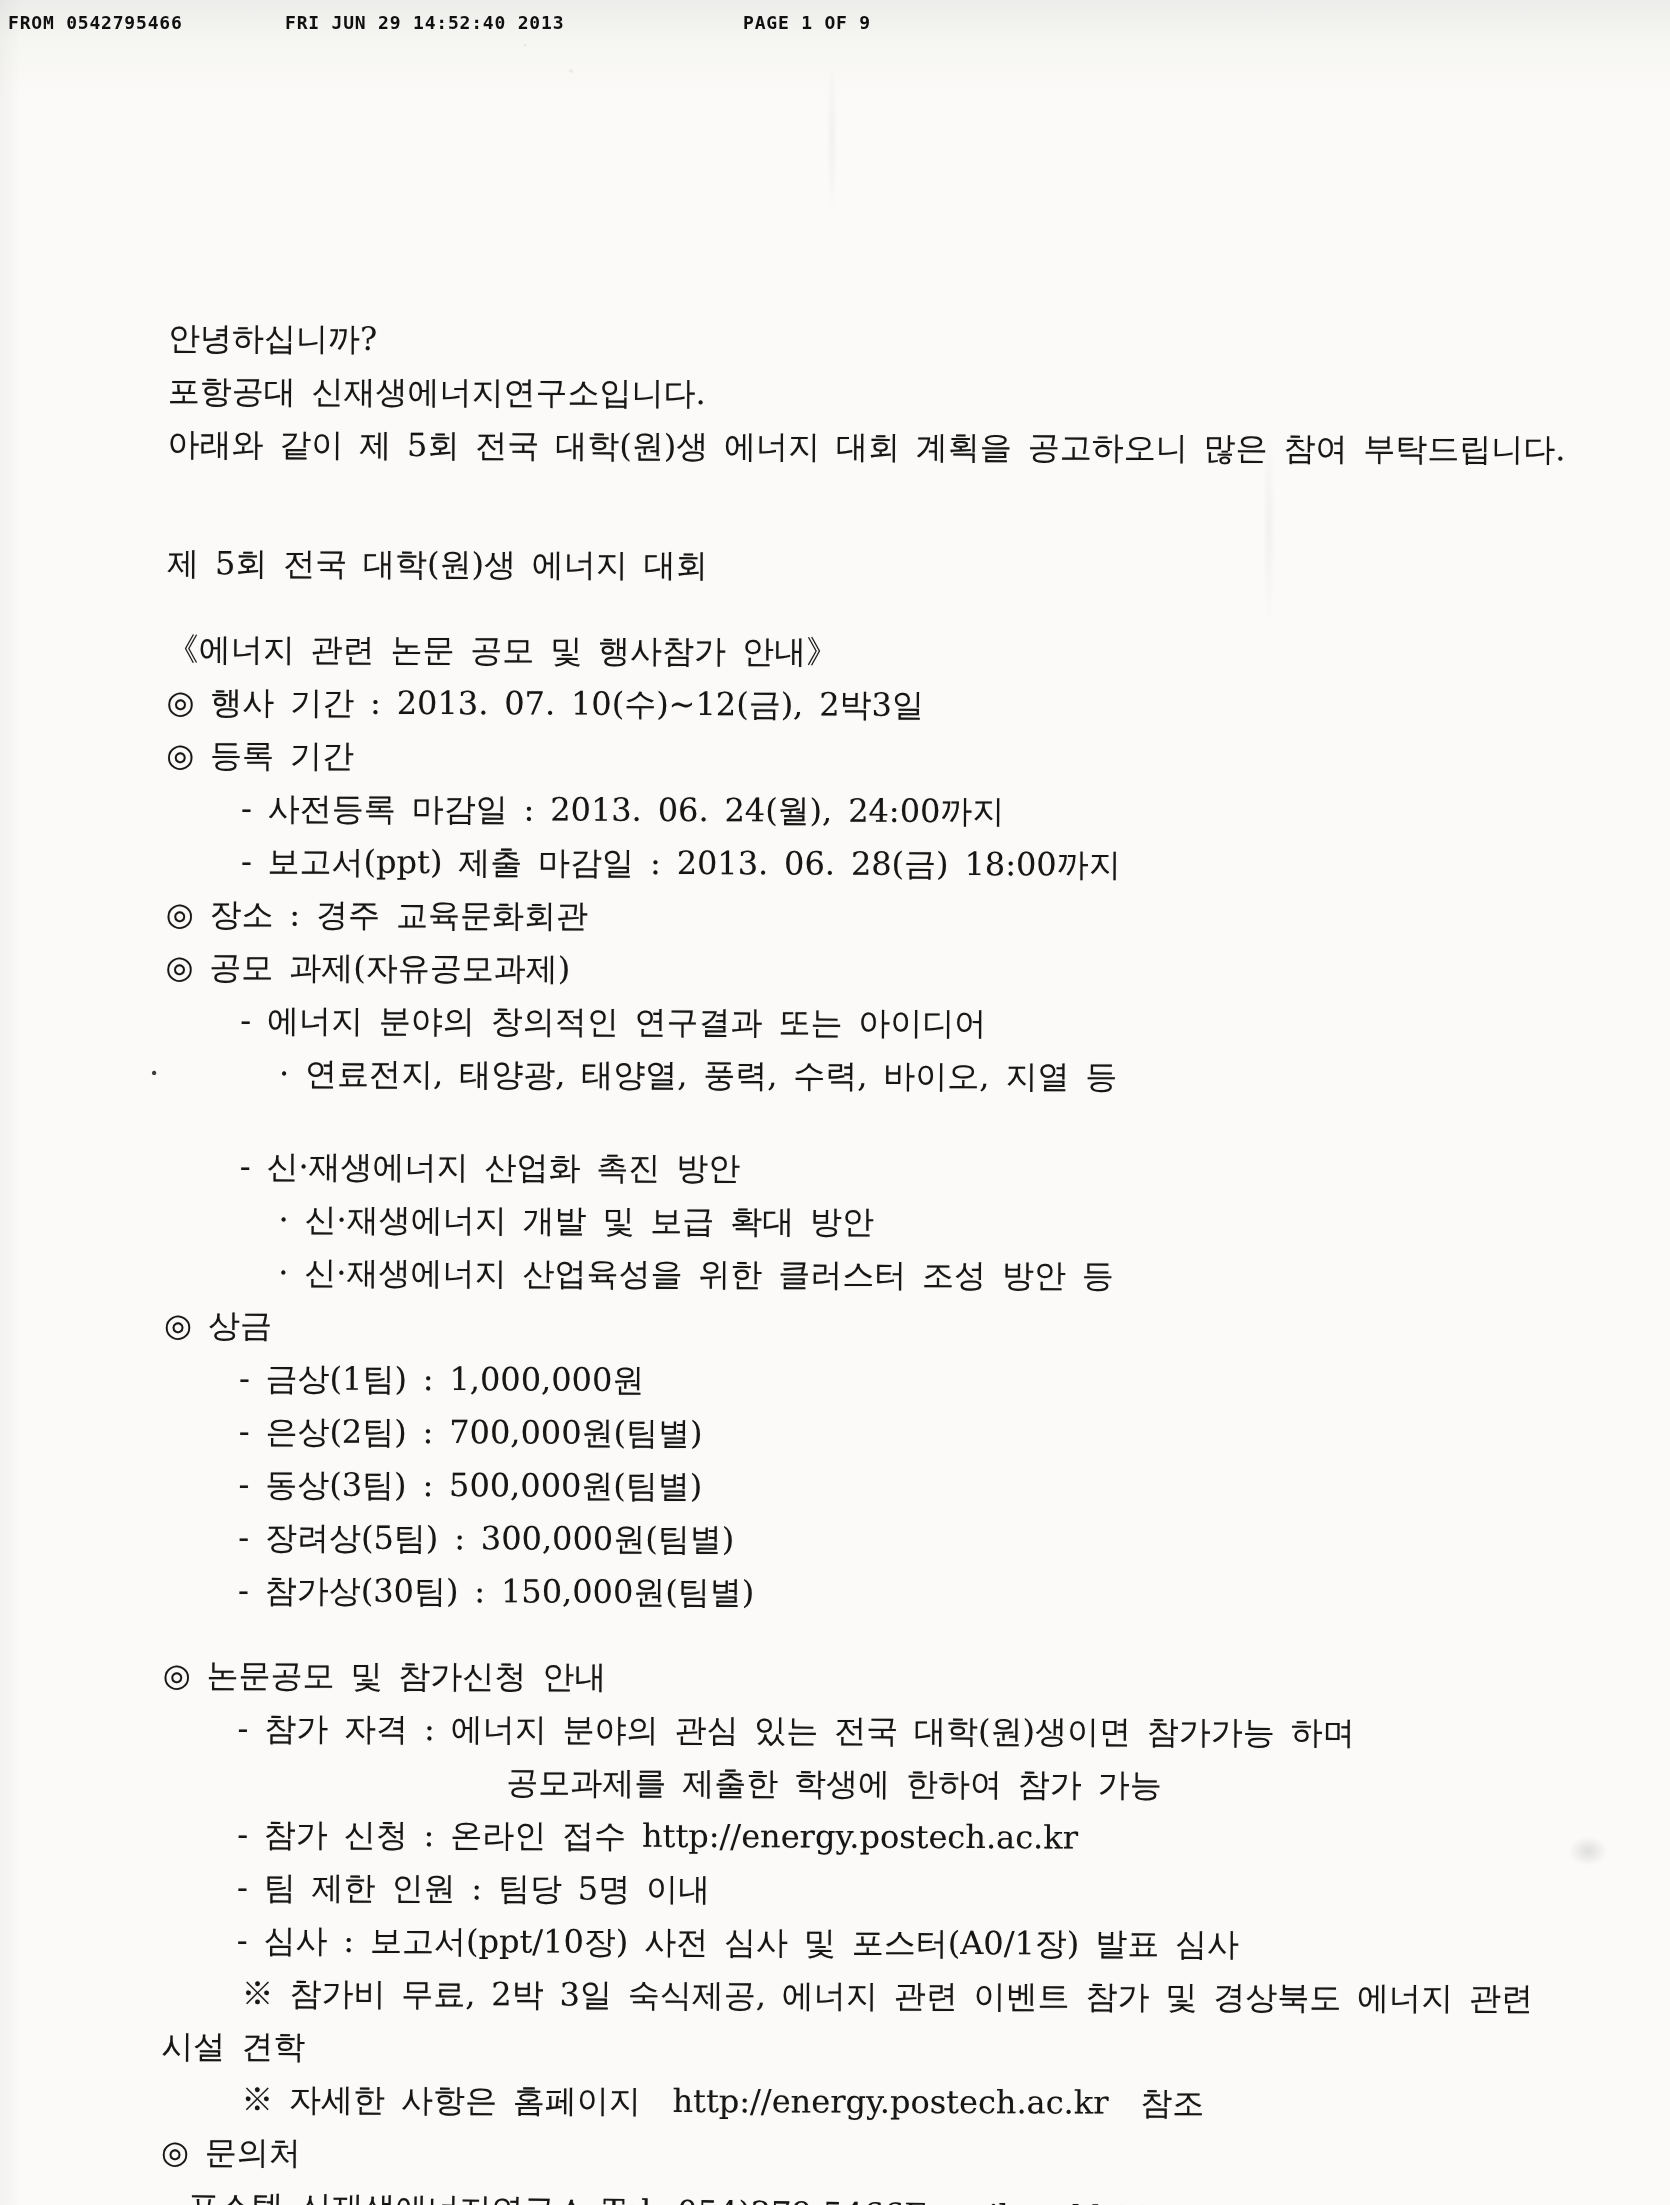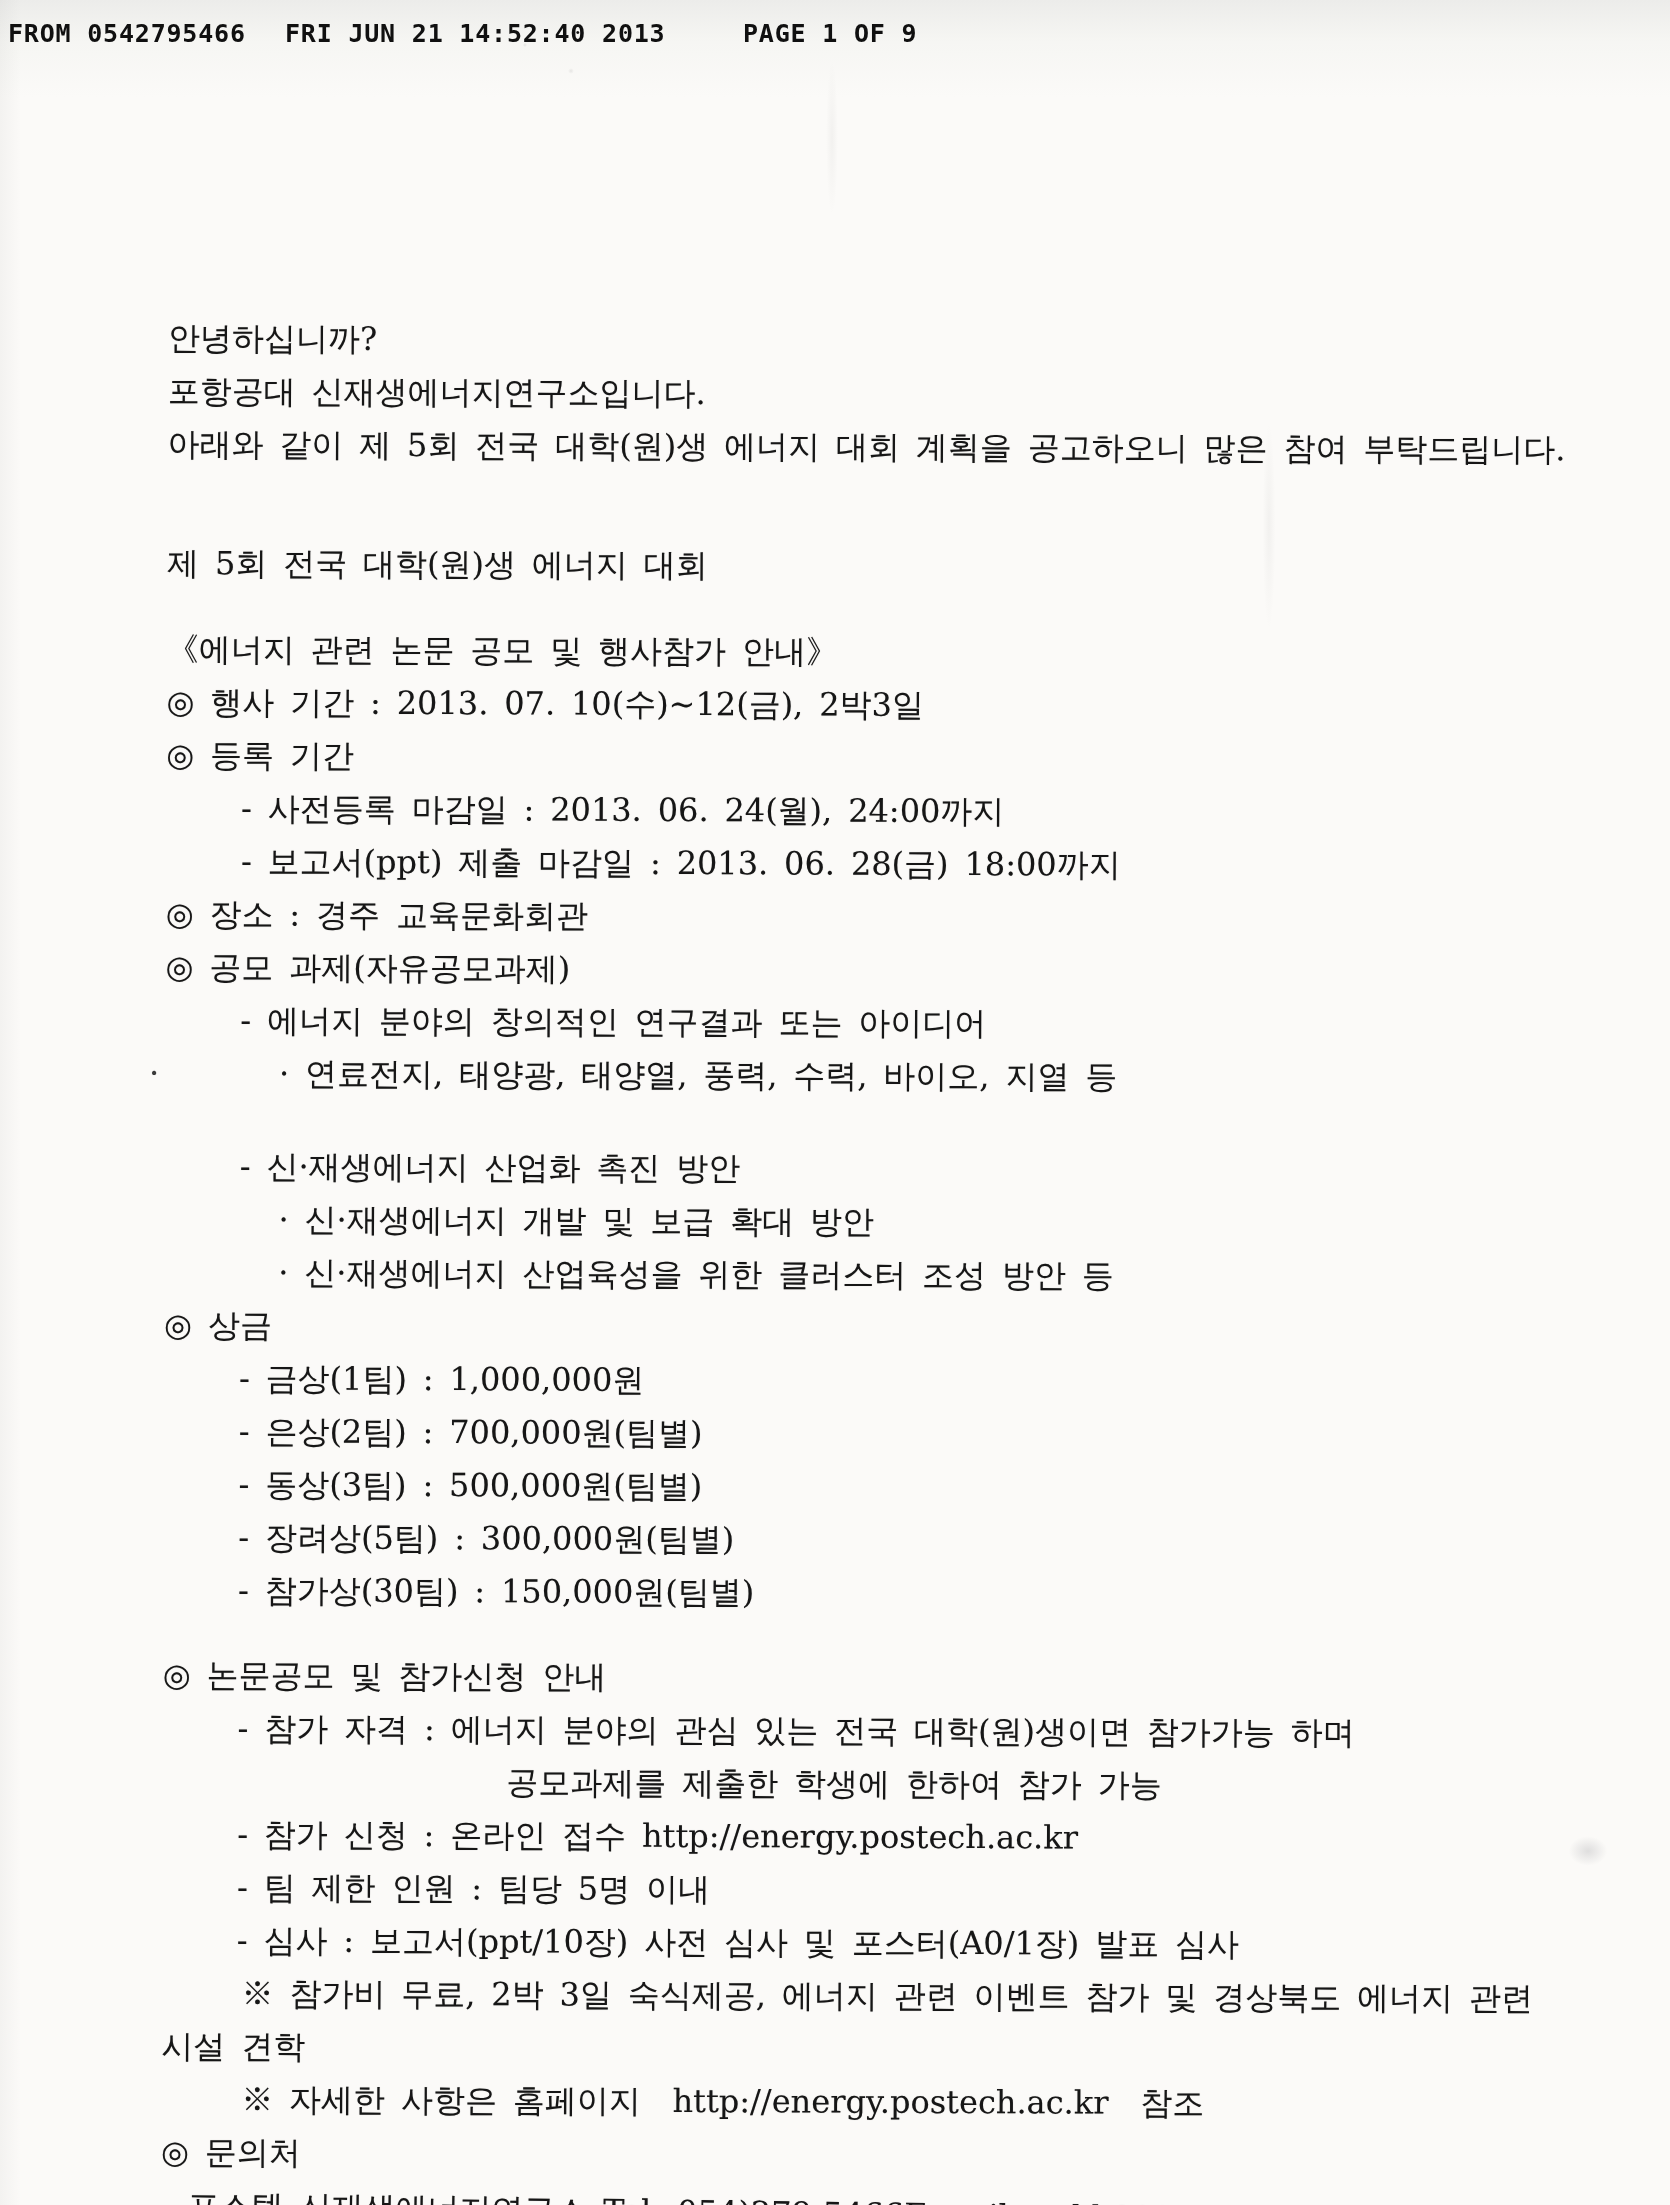--- a/index.html
+++ b/index.html
@@ -16,23 +16,23 @@
     background:
       radial-gradient(ellipse 27.5px 21px at 1588px 1851px, rgba(110,110,118,0.20), rgba(110,110,118,0.0) 70%),
       radial-gradient(circle 3.2px at 571px 71px, rgba(60,60,60,0.10), rgba(60,60,60,0) 90%),
       radial-gradient(circle 2.4px at 525px 45px, rgba(60,60,60,0.10), rgba(60,60,60,0) 90%),
       radial-gradient(ellipse 8px 130px at 1269px 526px, rgba(70,70,70,0.05), rgba(70,70,70,0) 80%),
       radial-gradient(ellipse 7.3px 97px at 832px 138px, rgba(70,70,70,0.05), rgba(70,70,70,0) 80%),
       linear-gradient(90deg, rgba(90,90,90,0.05), rgba(90,90,90,0) 21px),
       linear-gradient(180deg, #ececea 0px, #f6f6f3 42px, #fbfaf8 97px, #fbfaf8 100%);
   }
   .fax-header {
-    position: absolute; top: 19px; left: 0; width: 100%; height: 36px;
+    position: absolute; top: 12px; left: 0; width: 100%; height: 36px;
     font-family: "DejaVu Sans Mono", "Liberation Mono", monospace;
-    font-weight: 700; font-size: 25px; letter-spacing: 0.8px; color: #101010;
+    font-weight: 700; font-size: 18px; letter-spacing: 0.8px; color: #101010;
     white-space: pre;
   }
   .fax-header .seg { position: absolute; top: 0; }
   .seg-from { left: 8px; }
   .seg-datetime { left: 285px; }
   .seg-page { left: 743px; }
 
   .content {
     position: absolute; top: 0; left: 0; width: 1671px;
     padding-top: 312px;
@@ -65,21 +65,21 @@
     transform-origin: 0 50%;
   }
 </style>
 </head>
 <body>
 
 <div class="page">
 
   <div class="fax-header">
     <span class="seg seg-from">FROM 0542795466</span>
-    <span class="seg seg-datetime">FRI JUN 21 14:52:40 2013</span>
+    <span class="seg seg-datetime">FRI JUN 29 14:52:40 2013</span>
     <span class="seg seg-page">PAGE 1 OF 9</span>
   </div>
 
   <div class="content">
 
     <div class="line l0">안녕하십니까?</div>
     <div class="line l0">포항공대 신재생에너지연구소입니다.</div>
     <div class="line l0">아래와 같이 제 5회 전국 대학(원)생 에너지 대회 계획을 공고하오니 많은 참여 부탁드립니다.</div>
 
     <div class="line l0 gap-title">제 5회 전국 대학(원)생 에너지 대회</div>

